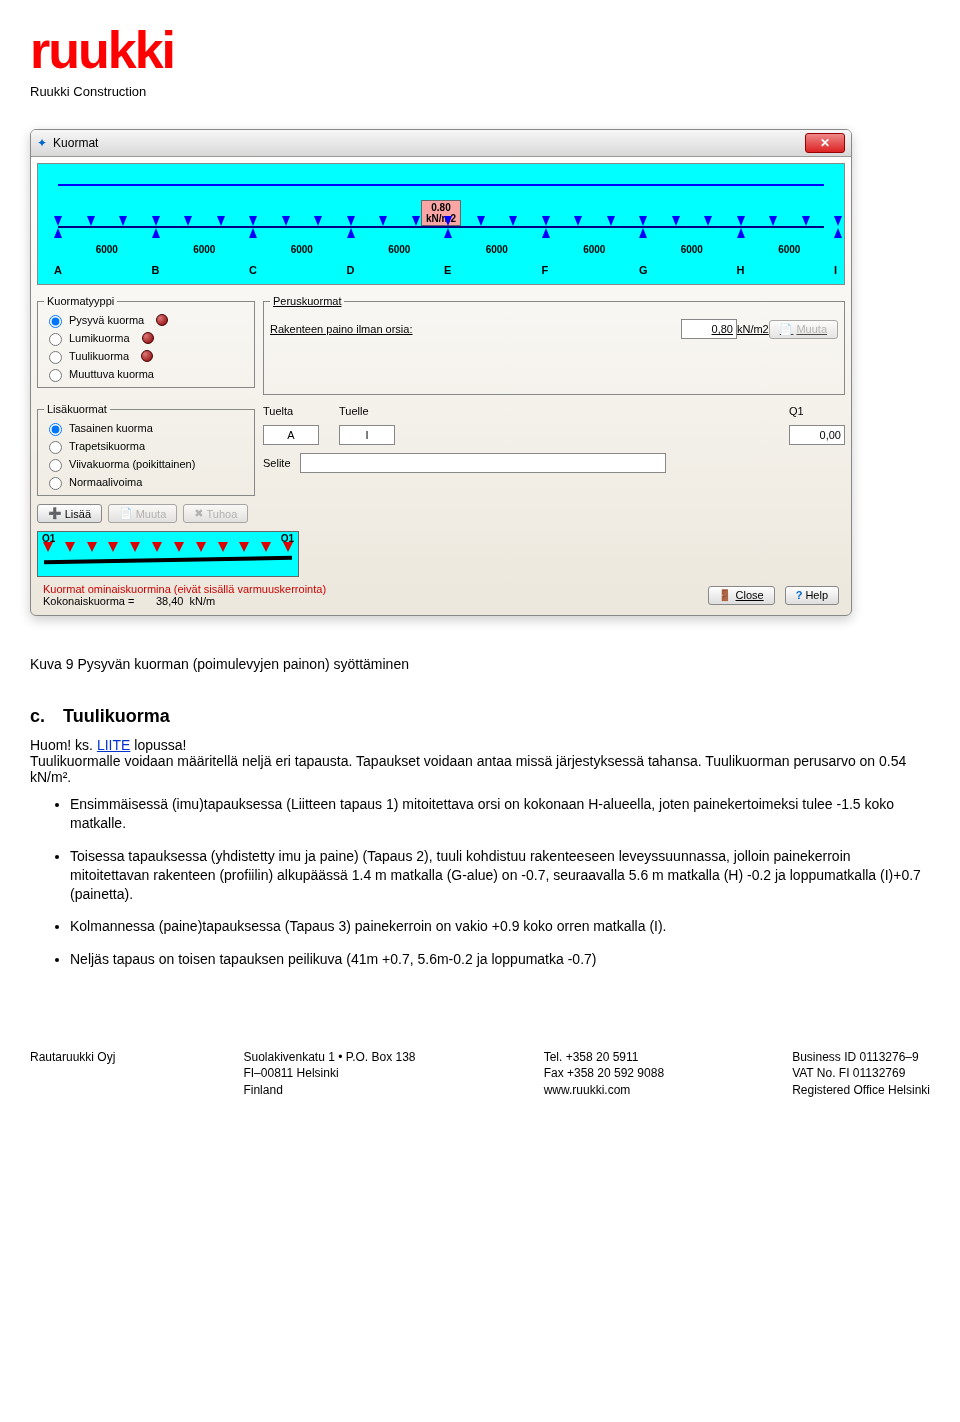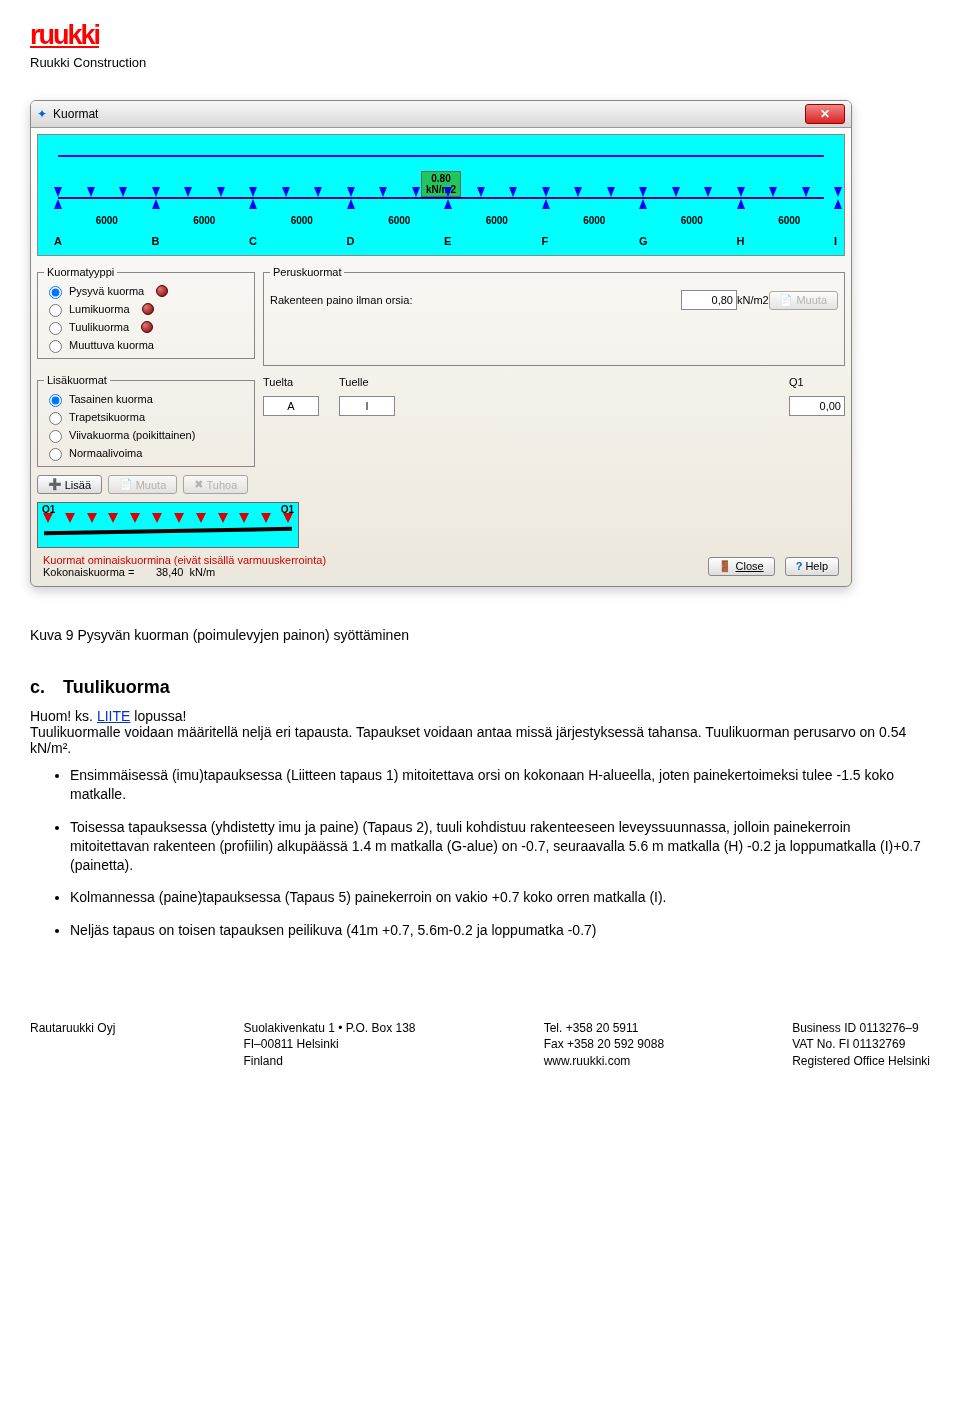--- a/index.html
+++ b/index.html
@@ -5,25 +5,24 @@
   body {
     font-family: Arial, sans-serif;
     margin: 0;
     padding: 20px 30px;
     width: 900px;
     color: #000;
     font-size: 14px;
   }
   .logo {
     color: #ff0000;
-    font-size: 27px;
+    font-size: 52px;
     font-weight: 900;
     letter-spacing: -2px;
     margin-bottom: 4px;
-    text-decoration: underline;
   }
   .subheader {
     font-size: 13px;
     margin-bottom: 30px;
   }
   .dialog {
     border: 1px solid #888;
     border-radius: 6px;
     background: linear-gradient(#fff, #ece7dc);
     box-shadow: 0 4px 12px rgba(0,0,0,0.2);
@@ -71,21 +70,21 @@
     right: 20px;
     top: 62px;
     height: 2px;
     background: #000080;
   }
   .load-label {
     position: absolute;
     left: 50%;
     transform: translateX(-50%);
     top: 36px;
-    background: #22c55e;
+    background: #fca5a5;
     border: 1px solid #666;
     padding: 1px 4px;
     font-size: 10px;
     font-weight: bold;
     text-align: center;
   }
   .arrow-down {
     position: absolute;
     width: 0;
     height: 0;
@@ -371,21 +370,21 @@
             <span>Tuulikuorma</span>
             <span class="bullet"></span>
           </div>
         <div class="radio-row">
             <input type="radio" style="">
             <span>Muuttuva kuorma</span>
           </div>
       </fieldset>
     </div>
     <div class="right-col">
-      <fieldset style="height:90px;">
+      <fieldset style="height:90px;text-decoration:underline;">
         <legend>Peruskuormat</legend>
         <div class="perus-row">
           <span style="flex:1">Rakenteen paino ilman orsia:</span>
           <input class="small-input" value="0,80" style="">
           <span>kN/m2</span>
           <span class="btn disabled">📄 <span>Muuta</span></span>
         </div>
       </fieldset>
     </div>
   </div>
@@ -420,20 +419,24 @@
           </div>
         <div class="field-col">
             <span>Tuelle</span>
             <input class="small-input" style="text-align: center;" value="I">
           </div>
         <div style="flex:1"></div>
         <div class="field-col">
             <span>Q1</span>
             <input class="small-input" value="0,00" style="">
           </div>
+      </div>
+      <div style="margin-top:6px;">
+        <span>Selite</span>
+        <input style="border: 1px solid rgb(136, 136, 136); height: 16px; width: 360px; margin-left: 6px; background: rgb(255, 255, 255); font-size: 11px;">
       </div>
     </div>
   </div>
 
   <div class="btnrow">
     <span class="btn">➕ <span>Lisää</span></span>
     <span class="btn disabled">📄 <span>Muuta</span></span>
     <span class="btn disabled">✖ <span>Tuhoa</span></span>
   </div>
 
@@ -481,21 +484,21 @@
 <h3 class="section">c. Tuulikuorma</h3>
 
 <p style="margin:4px 0;">
   <span>Huom! ks. </span><a class="link">LIITE</a><span> lopussa!</span><br>
   <span>Tuulikuormalle voidaan määritellä neljä eri tapausta. Tapaukset voidaan antaa missä järjestyksessä tahansa. Tuulikuorman perusarvo on 0.54 kN/m².</span>
 </p>
 
 <ul class="material">
   <li>Ensimmäisessä (imu)tapauksessa (Liitteen tapaus 1) mitoitettava orsi on kokonaan H-alueella, joten painekertoimeksi tulee -1.5 koko matkalle.</li>
   <li>Toisessa tapauksessa (yhdistetty imu ja paine) (Tapaus 2), tuuli kohdistuu rakenteeseen leveyssuunnassa, jolloin painekerroin mitoitettavan rakenteen (profiilin) alkupäässä 1.4 m matkalla (G-alue) on -0.7, seuraavalla 5.6 m matkalla (H) -0.2 ja loppumatkalla (I)+0.7 (painetta).</li>
-  <li>Kolmannessa (paine)tapauksessa (Tapaus 5) painekerroin on vakio +0.7 koko orren matkalla (I).</li>
+  <li>Kolmannessa (paine)tapauksessa (Tapaus 3) painekerroin on vakio +0.9 koko orren matkalla (I).</li>
   <li>Neljäs tapaus on toisen tapauksen peilikuva (41m +0.7, 5.6m-0.2 ja loppumatka -0.7)</li>
 </ul>
 
 <div class="pagefoot">
   <div><span>Rautaruukki Oyj</span></div>
   <div><span>Suolakivenkatu 1 • P.O. Box 138</span><br><span>FI–00811 Helsinki</span><br><span>Finland</span></div>
   <div><span>Tel. +358 20 5911</span><br><span>Fax +358 20 592 9088</span><br><span>www.ruukki.com</span></div>
   <div><span>Business ID 0113276–9</span><br><span>VAT No. FI 01132769</span><br><span>Registered Office Helsinki</span></div>
 </div>
 

